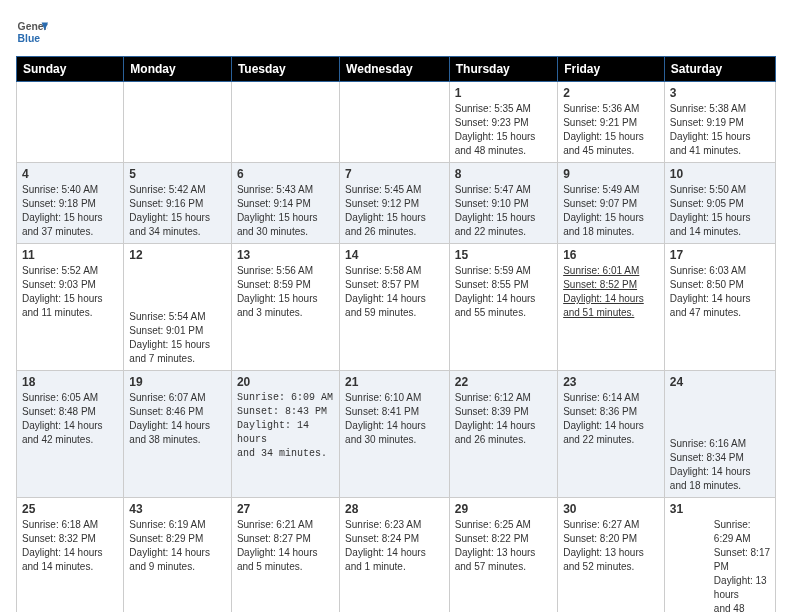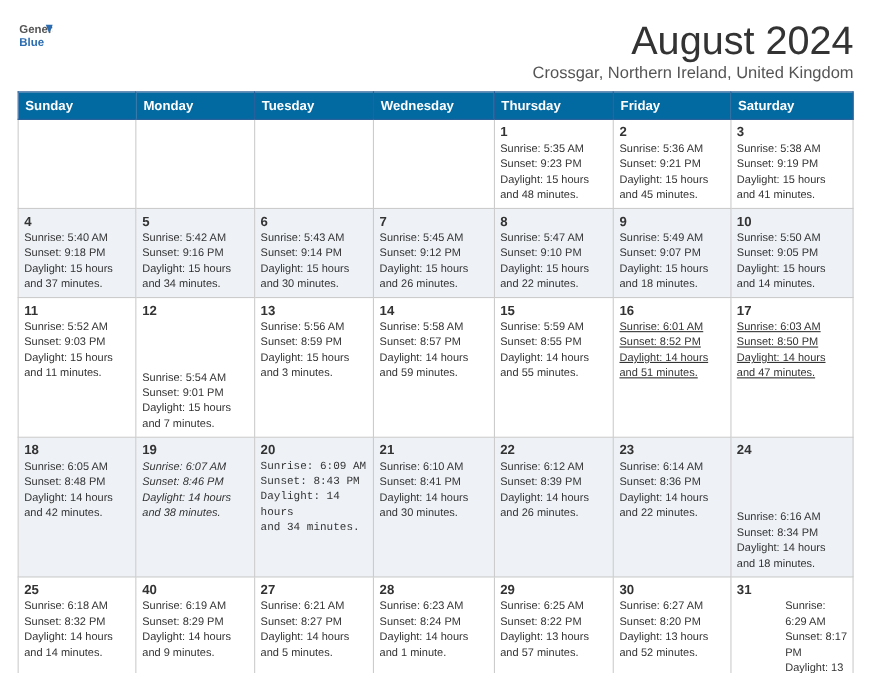--- a/index.html
+++ b/index.html
@@ -36,21 +36,21 @@
     .location {
       font-size: 15px;
       color: #555;
     }
     table {
       width: 100%;
       border-collapse: collapse;
       font-size: 11px;
     }
     thead th {
-      background: #0369a1;
+      background: #000000;
       color: #fff;
       text-align: left;
       padding: 5px 6px;
       font-size: 12px;
       font-weight: bold;
       border: 1px solid #2a6099;
     }
     td {
       border: 1px solid #ccc;
       vertical-align: top;
@@ -83,24 +83,20 @@
 <body>
 
 <div class="header">
   <div class="logo">
     <svg class="logo-icon" viewBox="0 0 40 40">
       <text x="2" y="18" font-size="13" font-weight="bold" fill="#555">General</text>
       <text x="2" y="32" font-size="13" font-weight="bold" fill="#2b6cb0">Blue</text>
       <polygon points="32,8 40,8 36,18" fill="#2b6cb0"></polygon>
     </svg>
   </div>
-  <div class="title-section">
-    <div class="month-title">August 2024</div>
-    <div class="location">Crossgar, Northern Ireland, United Kingdom</div>
-  </div>
 </div>
 
 <table>
   <thead>
     <tr>
     <th>Sunday</th>
         <th>Monday</th>
         <th>Tuesday</th>
         <th>Wednesday</th>
         <th>Thursday</th>
@@ -225,37 +221,37 @@
         </td>
         <td>
           <span class="day-num">16</span>
           <div class="day-info" style="white-space: pre-line; text-decoration: underline;">Sunrise: 6:01 AM
 Sunset: 8:52 PM
 Daylight: 14 hours
 and 51 minutes.</div>
         </td>
         <td>
           <span class="day-num">17</span>
-          <div class="day-info" style="white-space: pre-line; text-decoration: underline;">Sunrise: 6:03 AM
+          <div class="day-info" style="white-space: pre-line;">Sunrise: 6:03 AM
 Sunset: 8:50 PM
 Daylight: 14 hours
 and 47 minutes.</div>
         </td>
       </tr>
       <tr>
         <td>
           <span class="day-num">18</span>
           <div class="day-info" style="white-space: pre-line;">Sunrise: 6:05 AM
 Sunset: 8:48 PM
 Daylight: 14 hours
 and 42 minutes.</div>
         </td>
         <td>
           <span class="day-num">19</span>
-          <div class="day-info" style="white-space: pre-line; font-style: italic;">Sunrise: 6:07 AM
+          <div class="day-info" style="white-space: pre-line;">Sunrise: 6:07 AM
 Sunset: 8:46 PM
 Daylight: 14 hours
 and 38 minutes.</div>
         </td>
         <td>
           <span class="day-num">20</span>
           <div class="day-info" style="white-space: pre-line; font-family: Liberation Mono, monospace;">Sunrise: 6:09 AM
 Sunset: 8:43 PM
 Daylight: 14 hours
 and 34 minutes.</div>
@@ -291,21 +287,21 @@
       </tr>
       <tr>
         <td>
           <span class="day-num">25</span>
           <div class="day-info" style="white-space: pre-line;">Sunrise: 6:18 AM
 Sunset: 8:32 PM
 Daylight: 14 hours
 and 14 minutes.</div>
         </td>
         <td>
-          <span class="day-num">40</span>
+          <span class="day-num">43</span>
           <div class="day-info" style="white-space: pre-line;">Sunrise: 6:19 AM
 Sunset: 8:29 PM
 Daylight: 14 hours
 and 9 minutes.</div>
         </td>
         <td>
           <span class="day-num">27</span>
           <div class="day-info" style="white-space: pre-line;">Sunrise: 6:21 AM
 Sunset: 8:27 PM
 Daylight: 14 hours

